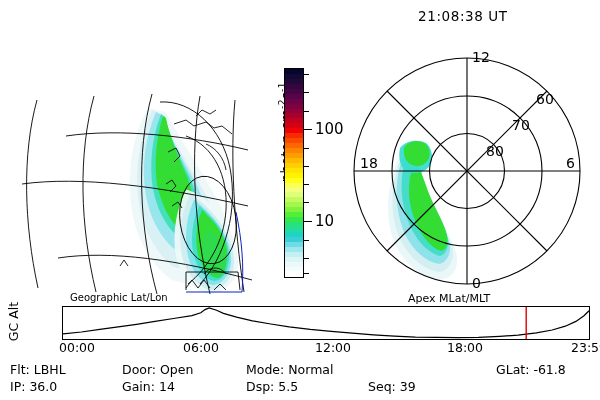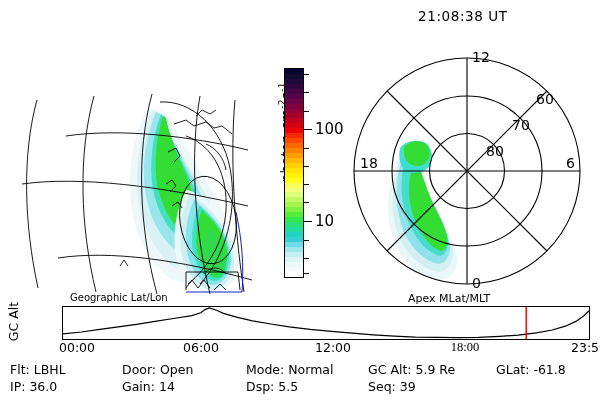--- a/index.html
+++ b/index.html
@@ -298,30 +298,29 @@
     <div id="orbit-plot">
       <svg width="526" height="32" viewBox="0 0 526 32" preserveAspectRatio="none">
         <polyline id="orbit-trace" fill="none" stroke="#000" stroke-width="1.2" points="0.0,26.9 18.4,25.0 36.8,22.4 55.2,19.8 73.6,17.3 92.0,14.4 110.5,11.5 128.9,8.6 137.8,5.8 142.0,2.6 146.2,1.0 153.6,3.2 160.4,6.4 173.6,10.2 189.4,13.8 207.8,17.0 226.2,19.8 247.2,22.4 268.3,24.3 289.3,26.2 310.3,27.8 331.4,29.1 352.4,30.1 373.5,30.4 394.5,30.7 415.5,30.4 436.6,29.4 455.0,28.2 473.4,25.9 489.2,23.0 502.3,19.2 512.9,14.4 520.7,9.0 526.0,3.8"></polyline>
         <line id="orbit-cursor" y1="0" y2="32" stroke="#e00000" stroke-width="1.4" x1="463.2" x2="463.2"></line>
       </svg>
     </div>
     <div id="orbit-xaxis">
         <span style="left: 70px;">00:00</span>
         <span style="left: 194px;">06:00</span>
         <span style="left: 326px; text-align: center;">12:00</span>
-        <span style="left: 458px; font-family: Liberation Serif, serif;">18:00</span>
+        <span style="left: 458px;">18:00</span>
         <span style="left: 582px;">23:59</span>
       </div>
   </div>
 
   <div id="status" class="abs">
       <div class="cell row1 c0">Flt: LBHL</div>
       <div class="cell row1 c1">Door: Open</div>
       <div class="cell row1 c2">Mode: Normal</div>
-      <div class="cell row1 c3">GC Alt: 5.9 Re</div>
       <div class="cell row1 c4">GLat: -61.8</div>
       <div class="cell row2 c0">IP: 36.0</div>
       <div class="cell row2 c1">Gain: 14</div>
       <div class="cell row2 c2">Dsp: 5.5</div>
       <div class="cell row2 c3">Seq: 39</div>
     </div>
 
 </div>
 
 </body></html>

